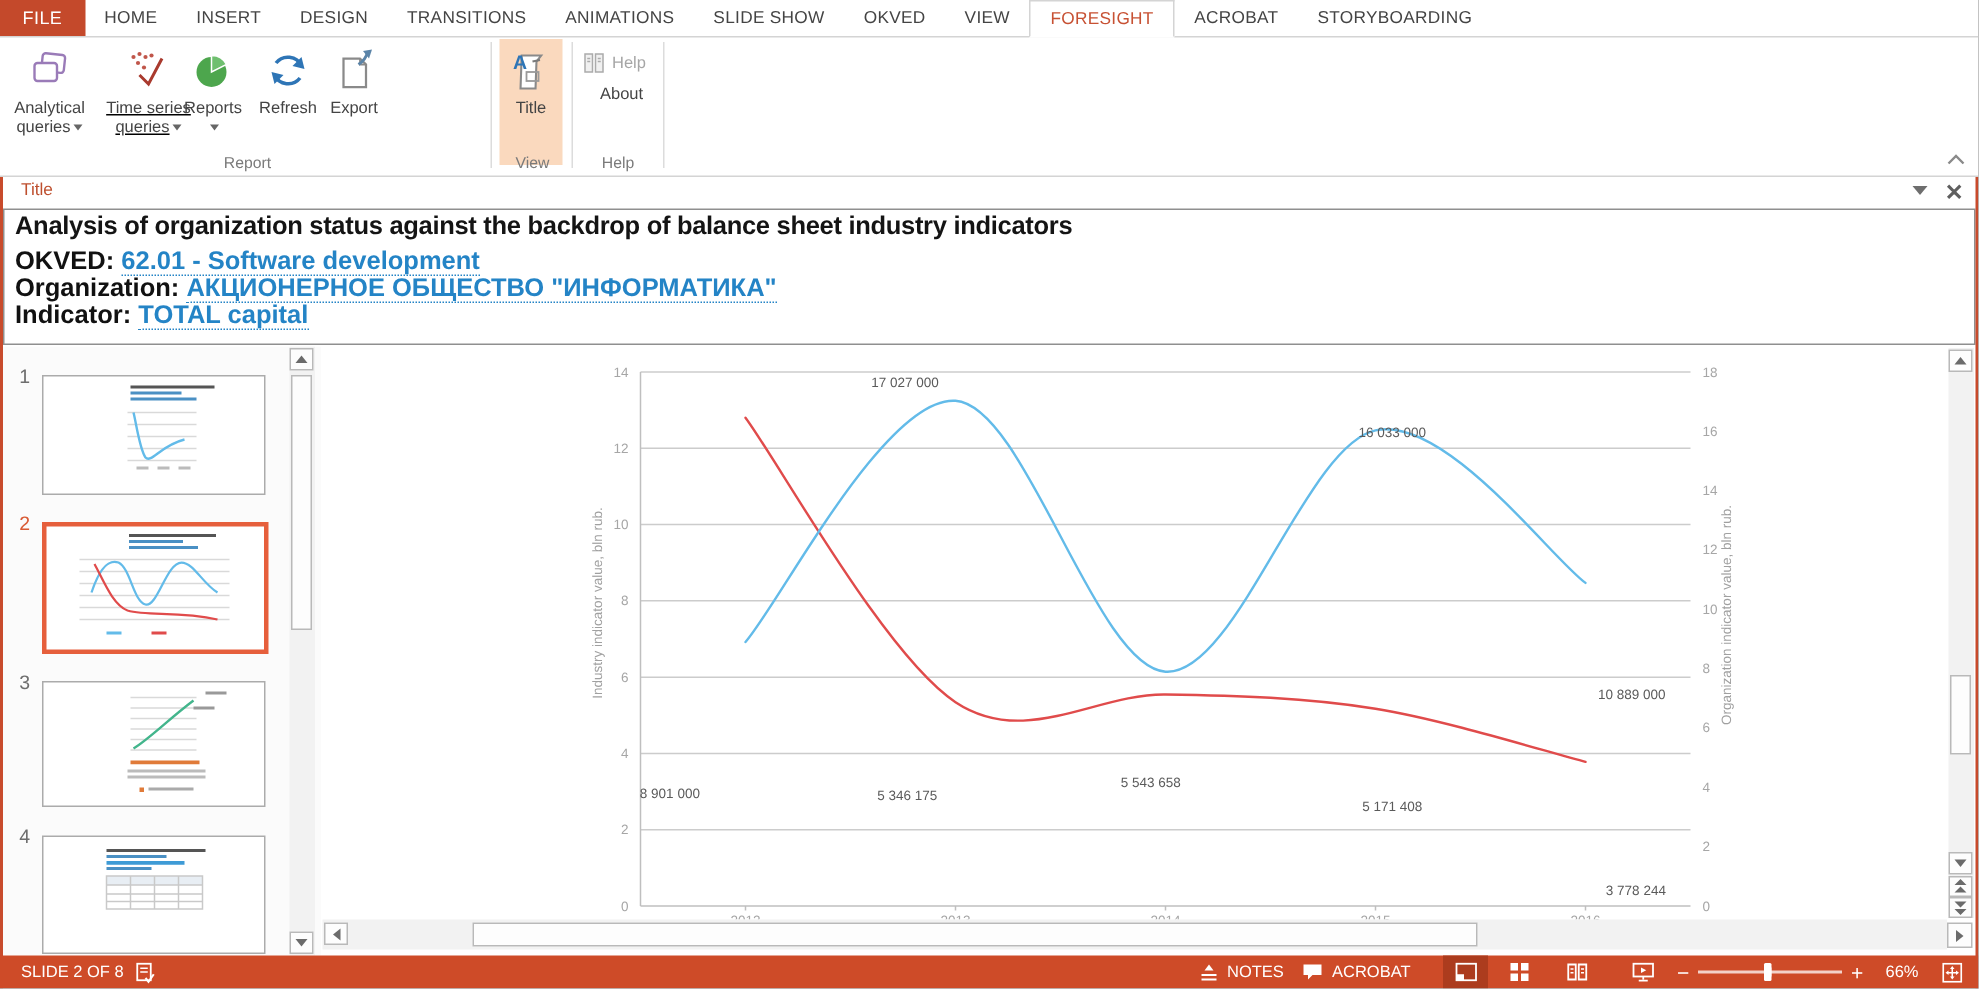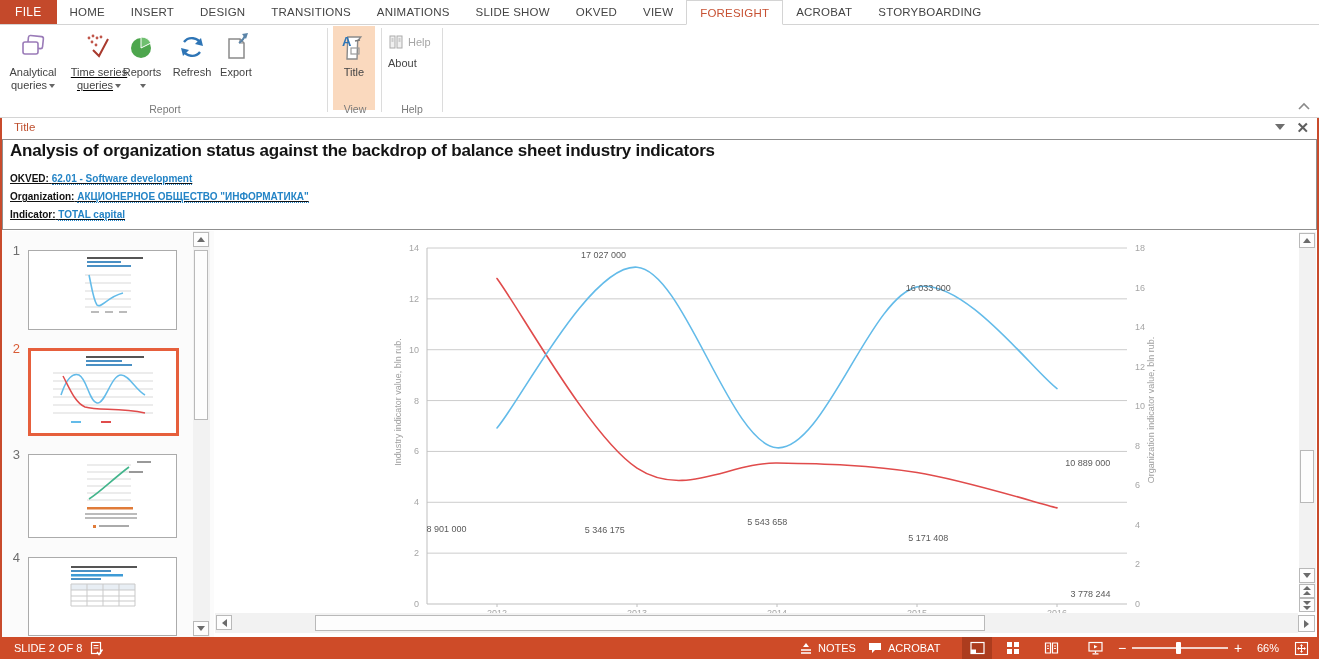--- a/index.html
+++ b/index.html
@@ -34,21 +34,21 @@
   .ribbon-collapse{ position:absolute; right:8px; bottom:4px; width:14px; height:12px; color:#8A8A8A;}
 
   
   .title-pane{ position:absolute; left:2px; right:2px; top:118px; height:113px; background:#fff; z-index:10;}
   .tp-head{ position:relative; height:21px;}
   .tp-label{ position:absolute; left:12px; top:3px; font-size:11.5px; color:#BE4F2E;}
   .tp-collapse{ position:absolute; right:32px; top:6px; width:0; height:0; border-left:5px solid transparent; border-right:5px solid transparent; border-top:6px solid #6E6E6E; cursor:default;}
   .tp-close{ position:absolute; right:8px; top:1px; font-size:15px; color:#5F5F5F; font-weight:bold; cursor:default;}
   .tp-box{ position:absolute; left:0; right:0; top:21px; bottom:1px; border:1px solid #8F8F8F; background:#fff; padding:1px 7px;}
   .tp-heading{ font-size:17px; font-weight:bold; color:#141414; letter-spacing:-.2px;}
-  .tp-fields{ margin-top:9px; font-size:10px; font-weight:bold; color:#111; line-height:18px;text-decoration:underline;}
+  .tp-fields{ margin-top:4px; font-size:17px; font-weight:bold; color:#111; line-height:18px;}
   .tp-link{ color:#2484C6; border-bottom:1px dotted #2484C6; cursor:pointer;}
 
   
   .thumbs-pane{ position:absolute; left:2px; top:231px; width:212px; bottom:22px; background:#FBFBFB;}
   .thumb-num{ position:absolute; font-size:13px; color:#6E6E6E; width:14px; text-align:right;}
   .thumb-num.sel{ color:#D95B35;}
   .thumb-frame{ position:absolute; background:#fff; border:1px solid #ABABAB; cursor:pointer;}
   .thumb-frame.selected{ border:3px solid #E65F3C;}
   .scrollcol{ position:absolute; background:#F2F2F2;}
   .sbtn{ position:absolute; width:16px; height:15px; background:#FDFDFD; border:1px solid #B9B9B9; display:flex; align-items:center; justify-content:center;}
@@ -175,21 +175,21 @@
     <div class="rgroup-label" style="left:333px; width:44px;">View</div>
 
     <div class="smallbtn disabled" style="left:388px; top:9px;">
       <svg width="16" height="16" viewBox="0 0 16 16">
         <rect x="2" y="2" width="5" height="12" fill="#F0F0F0" stroke="#ABABAB"></rect>
         <rect x="9" y="2" width="5" height="12" fill="#F0F0F0" stroke="#ABABAB"></rect>
         <path d="M3.5,5 h2 M3.5,7 h2 M10.5,5 h2 M10.5,7 h2" stroke="#ABABAB"></path>
       </svg>
       <span>Help</span>
     </div>
-    <div class="smallbtn" style="left:388px; top:32px;align-items:flex-end;">
+    <div class="smallbtn" style="left:400px; top:32px;align-items:flex-end;">
       <span>About</span>
     </div>
 
     <div class="rgroup-sep" style="left:442px;"></div>
     <div class="rgroup-label" style="left:382px; width:60px;">Help</div>
 
     <svg class="ribbon-collapse" viewBox="0 0 14 10">
       <path d="M2,7 L7,2 L12,7" fill="none" stroke="#8A8A8A" stroke-width="1.6"></path>
     </svg>
   </div>

